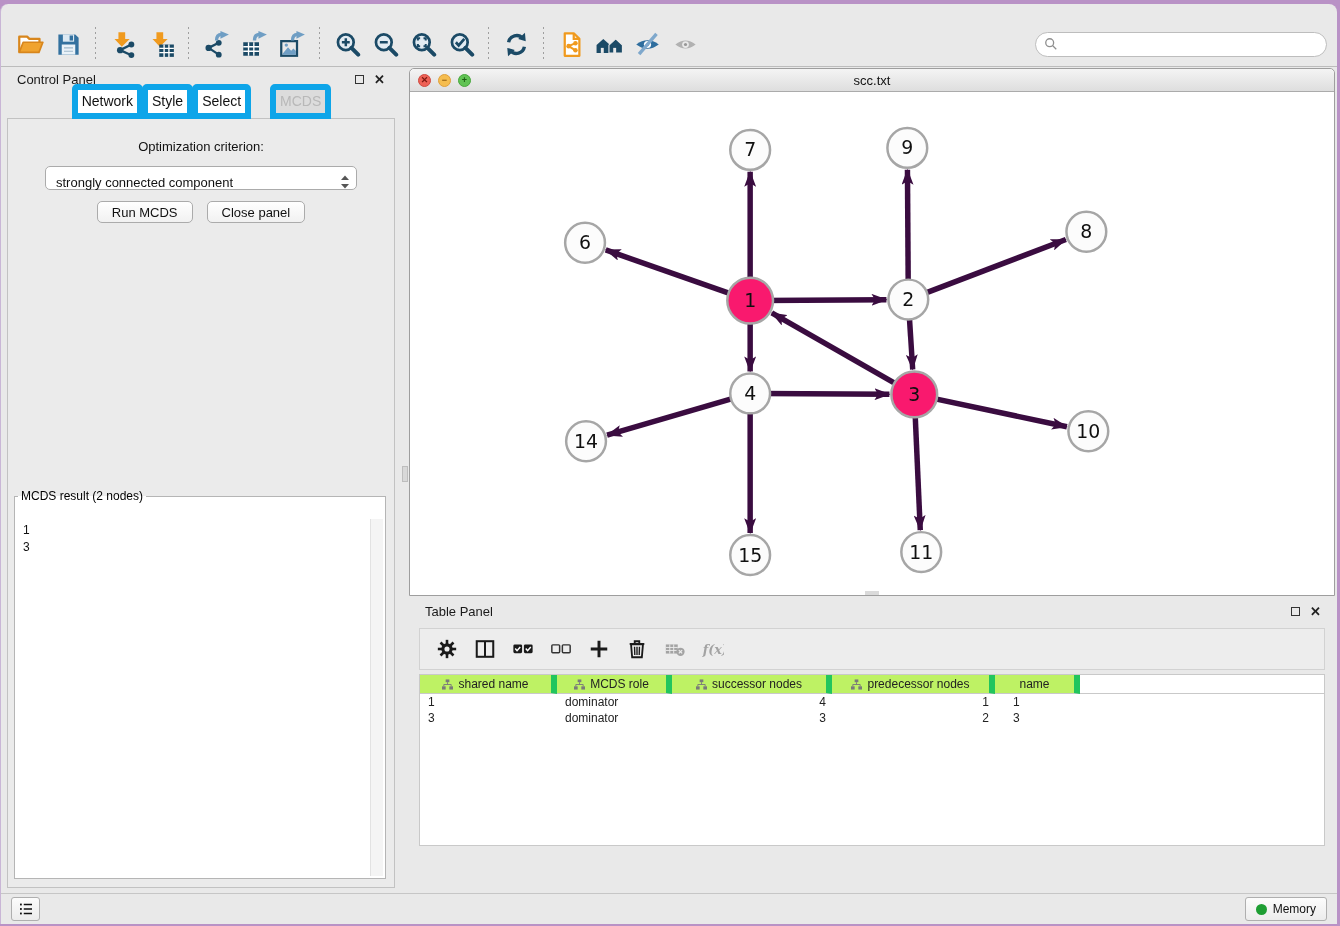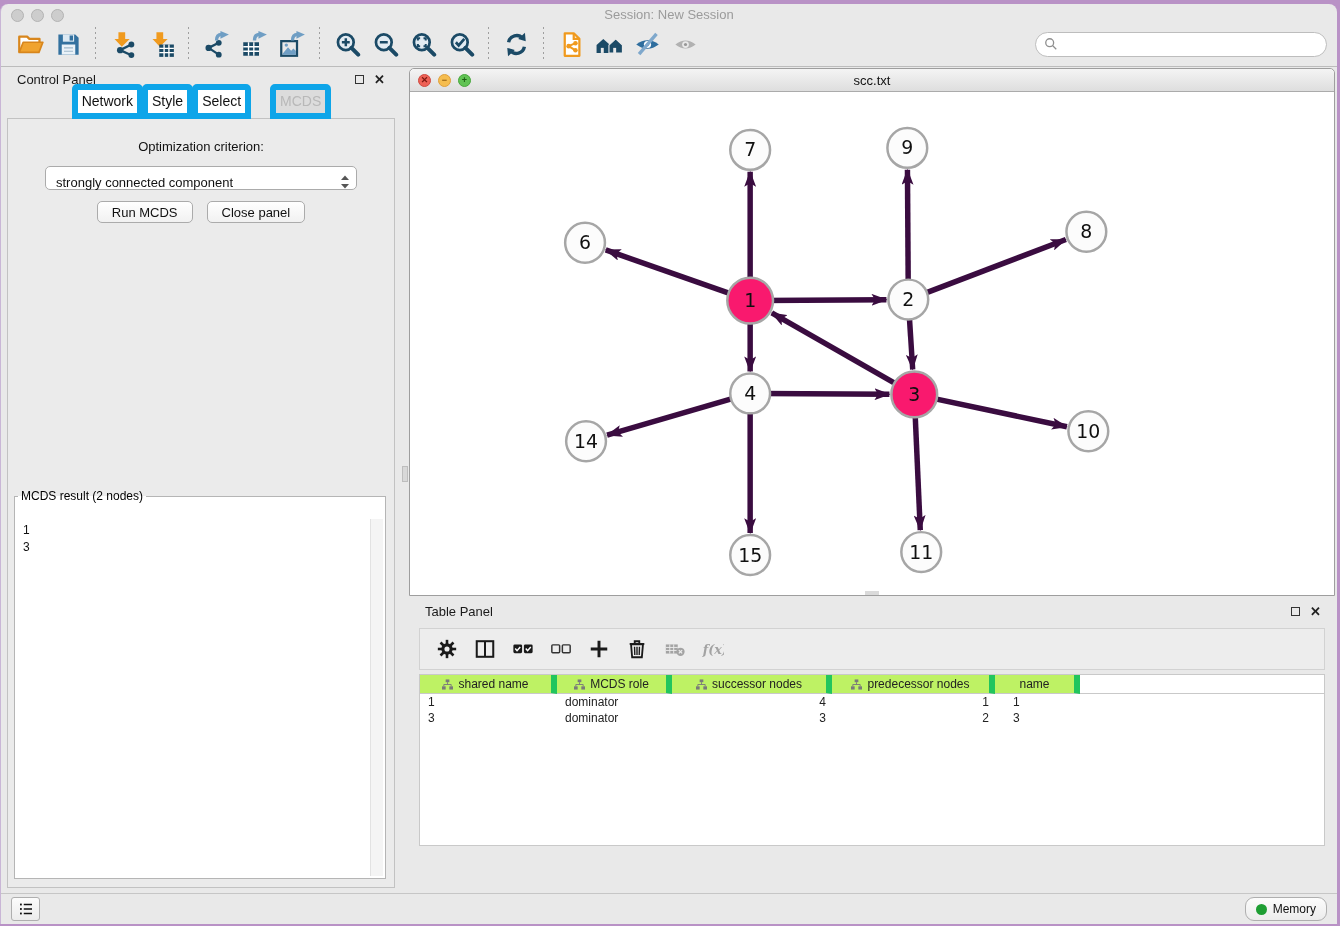--- a/index.html
+++ b/index.html
@@ -114,37 +114,29 @@
   .ttab:first-child { border-radius:6px 0 0 6px; }
   .ttab:last-child { border-radius:0 6px 6px 0; }
   .ttab.active { background:#D7D7D7; color:#ACACAC; }
   
   .footer { position:absolute; left:0; right:0; bottom:0; height:31px;
     background:#E9E9E9; border-top:1px solid #C6C6C6; display:flex; align-items:center; padding:0 10px; }
   .foot-btn { width:29px; height:24px; background:linear-gradient(#FCFCFC,#ECECEC);
     border:1px solid #AFAFAF; border-radius:3px; display:flex; align-items:center; justify-content:center; padding:0; }
   .foot-btn svg { width:18px; height:18px; }
   .mem-btn { margin-left:auto; height:24px; padding:0 10px; display:flex; align-items:center; gap:6px;
-    background:linear-gradient(#FCFCFC,#ECECEC); border:1px solid #AFAFAF; border-radius:9px;
+    background:linear-gradient(#FCFCFC,#ECECEC); border:1px solid #AFAFAF; border-radius:3px;
     font-size:12px; color:#111; font-family:"Liberation Sans", sans-serif; }
   .mem-dot { width:11px; height:11px; border-radius:50%; background:#1E9E33; }
 </style>
 </head>
 <body>
 
 <div class="window">
 
-  <div class="titlebar">
-    <div class="mac-lights">
-      <span class="mlight"></span>
-      <span class="mlight"></span>
-      <span class="mlight"></span>
-    </div>
-    <div class="app-title">Session: New Session</div>
-  </div>
 
   <div class="toolbar">
     <div class="tgroups" id="main-toolbar-groups">
         <span class="tbtn">
           <svg viewBox="0 0 24 24">
             <path d="M2 19 V5 h7 l2 2 h9 v3" fill="#fff" stroke="#D8861C" stroke-width="2" stroke-linejoin="round"></path>
             <path d="M2 19 L5.5 10 H23 L19.5 19 Z" fill="#F0A32F" stroke="#D8861C" stroke-width="1.5" stroke-linejoin="round"></path>
           </svg>
         </span>
         <span class="tbtn">

